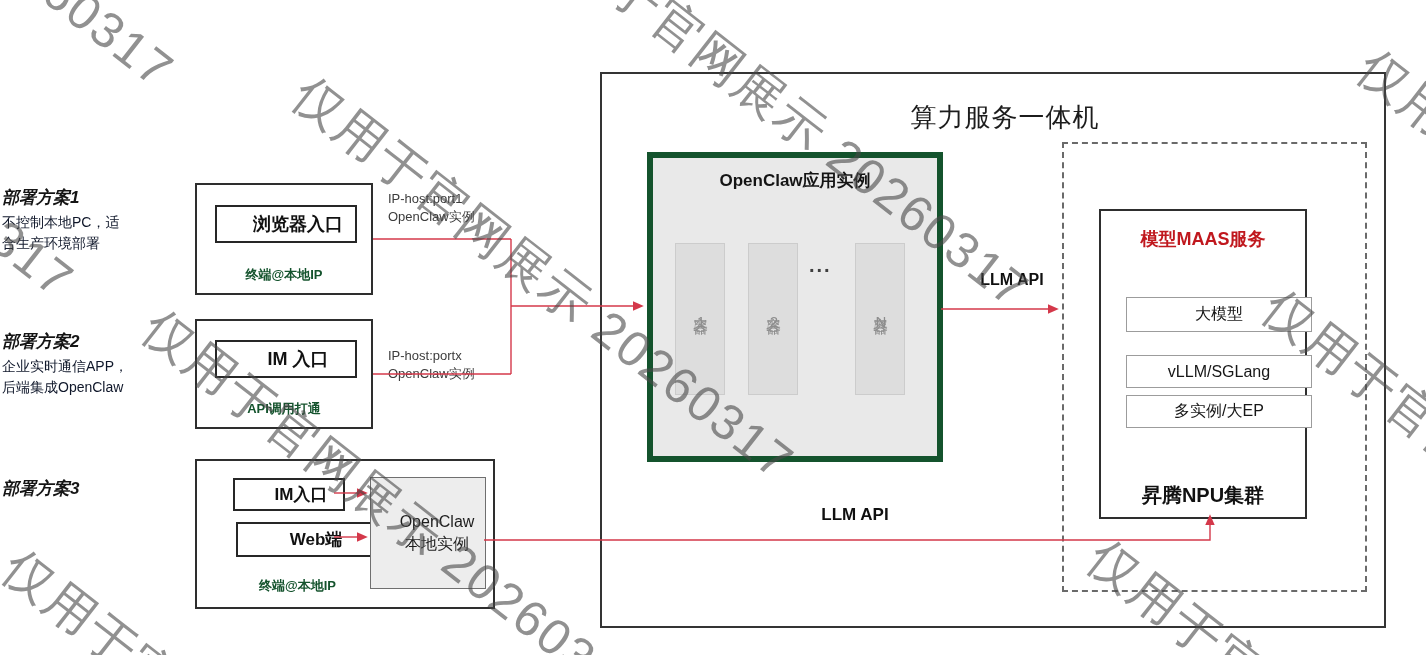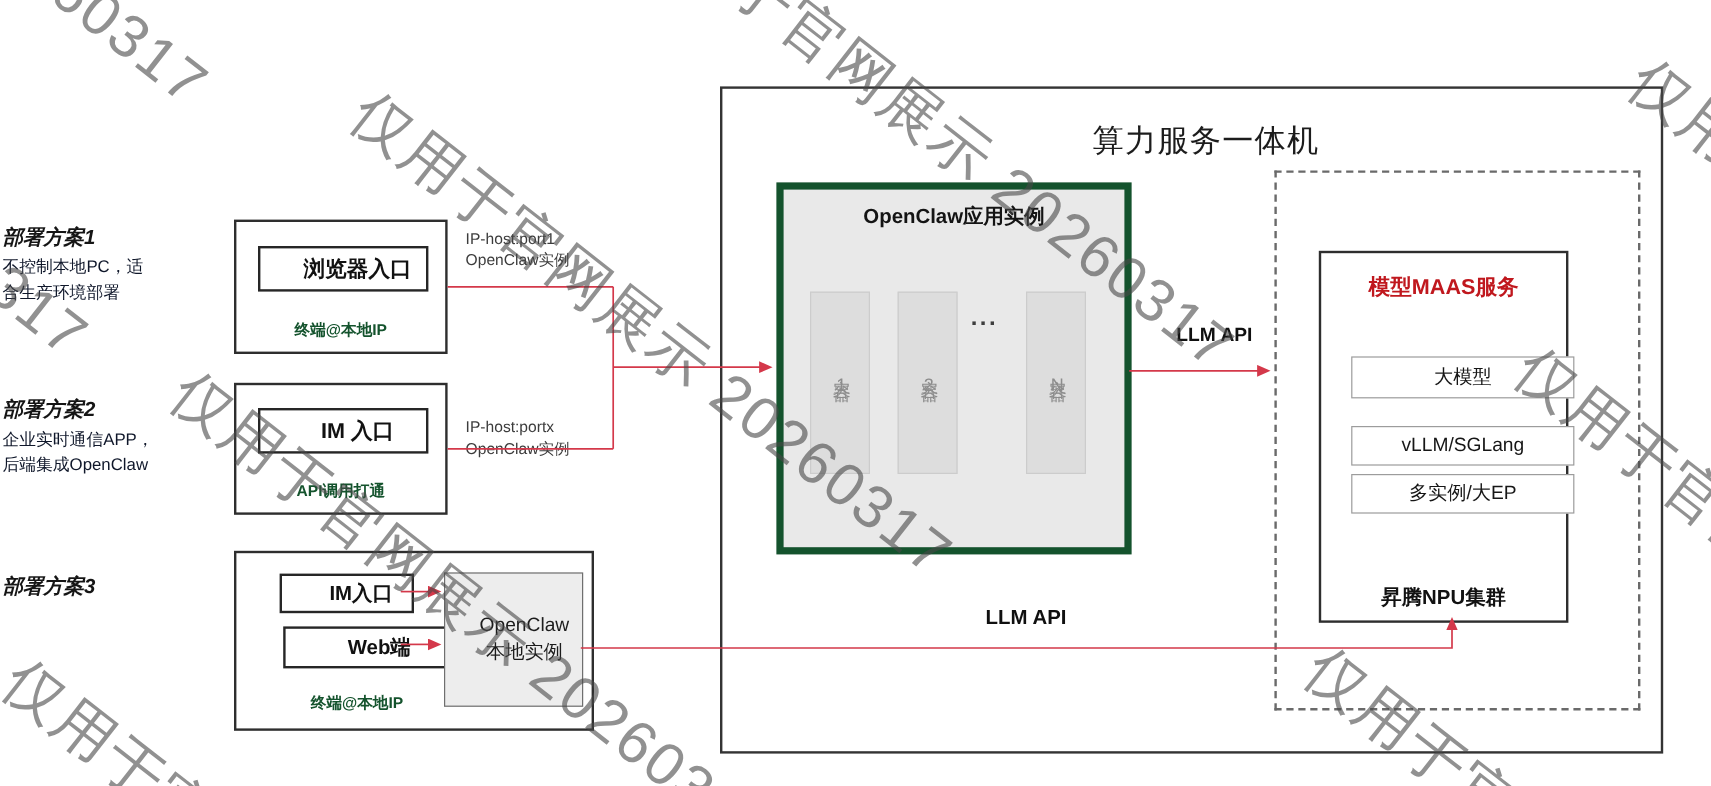--- a/index.html
+++ b/index.html
@@ -37,21 +37,21 @@
                      font-size:15px; color:#8d8d8d; letter-spacing:4px; }
   .ellipsis { position:absolute; font-size:20px; font-weight:bold; color:#3e3e3e; letter-spacing:2px; }
   .llm-api  { position:absolute; font-size:16px; font-weight:bold; color:#101010; text-align:center; width:120px; }
   .dashed-box { position:absolute; border:2px dashed #6a6a6a; background:transparent; }
   .maas-box   { position:absolute; border:2px solid #2e2e2e; background:#fff; }
   .maas-title { position:absolute; top:16px; left:0; right:0; text-align:center;
                 font-size:18px; font-weight:bold; color:#c0181e; }
   .maas-item  { position:absolute; left:25px; width:186px; border:1px solid #9c9c9c; background:#fff;
                 display:flex; align-items:center; justify-content:center; font-size:16px; color:#161616; }
   .maas-footer { position:absolute; left:0; right:0; bottom:8px; text-align:center;
-                 font-size:17px; font-weight:bold; color:#111; }
+                 font-size:20px; font-weight:bold; color:#111; }
 
   .connectors { position:absolute; left:0; top:0; width:1426px; height:655px; pointer-events:none; z-index:20; }
 
   .watermarks { position:absolute; left:0; top:0; width:1426px; height:655px; pointer-events:none; z-index:50; overflow:hidden; }
   .wm { position:absolute; font-size:50px; color:rgba(72,72,72,0.60); white-space:nowrap;
         transform-origin:left top; transform:rotate(38deg); letter-spacing:2px; }
 </style>
 </head>
 <body>
 

